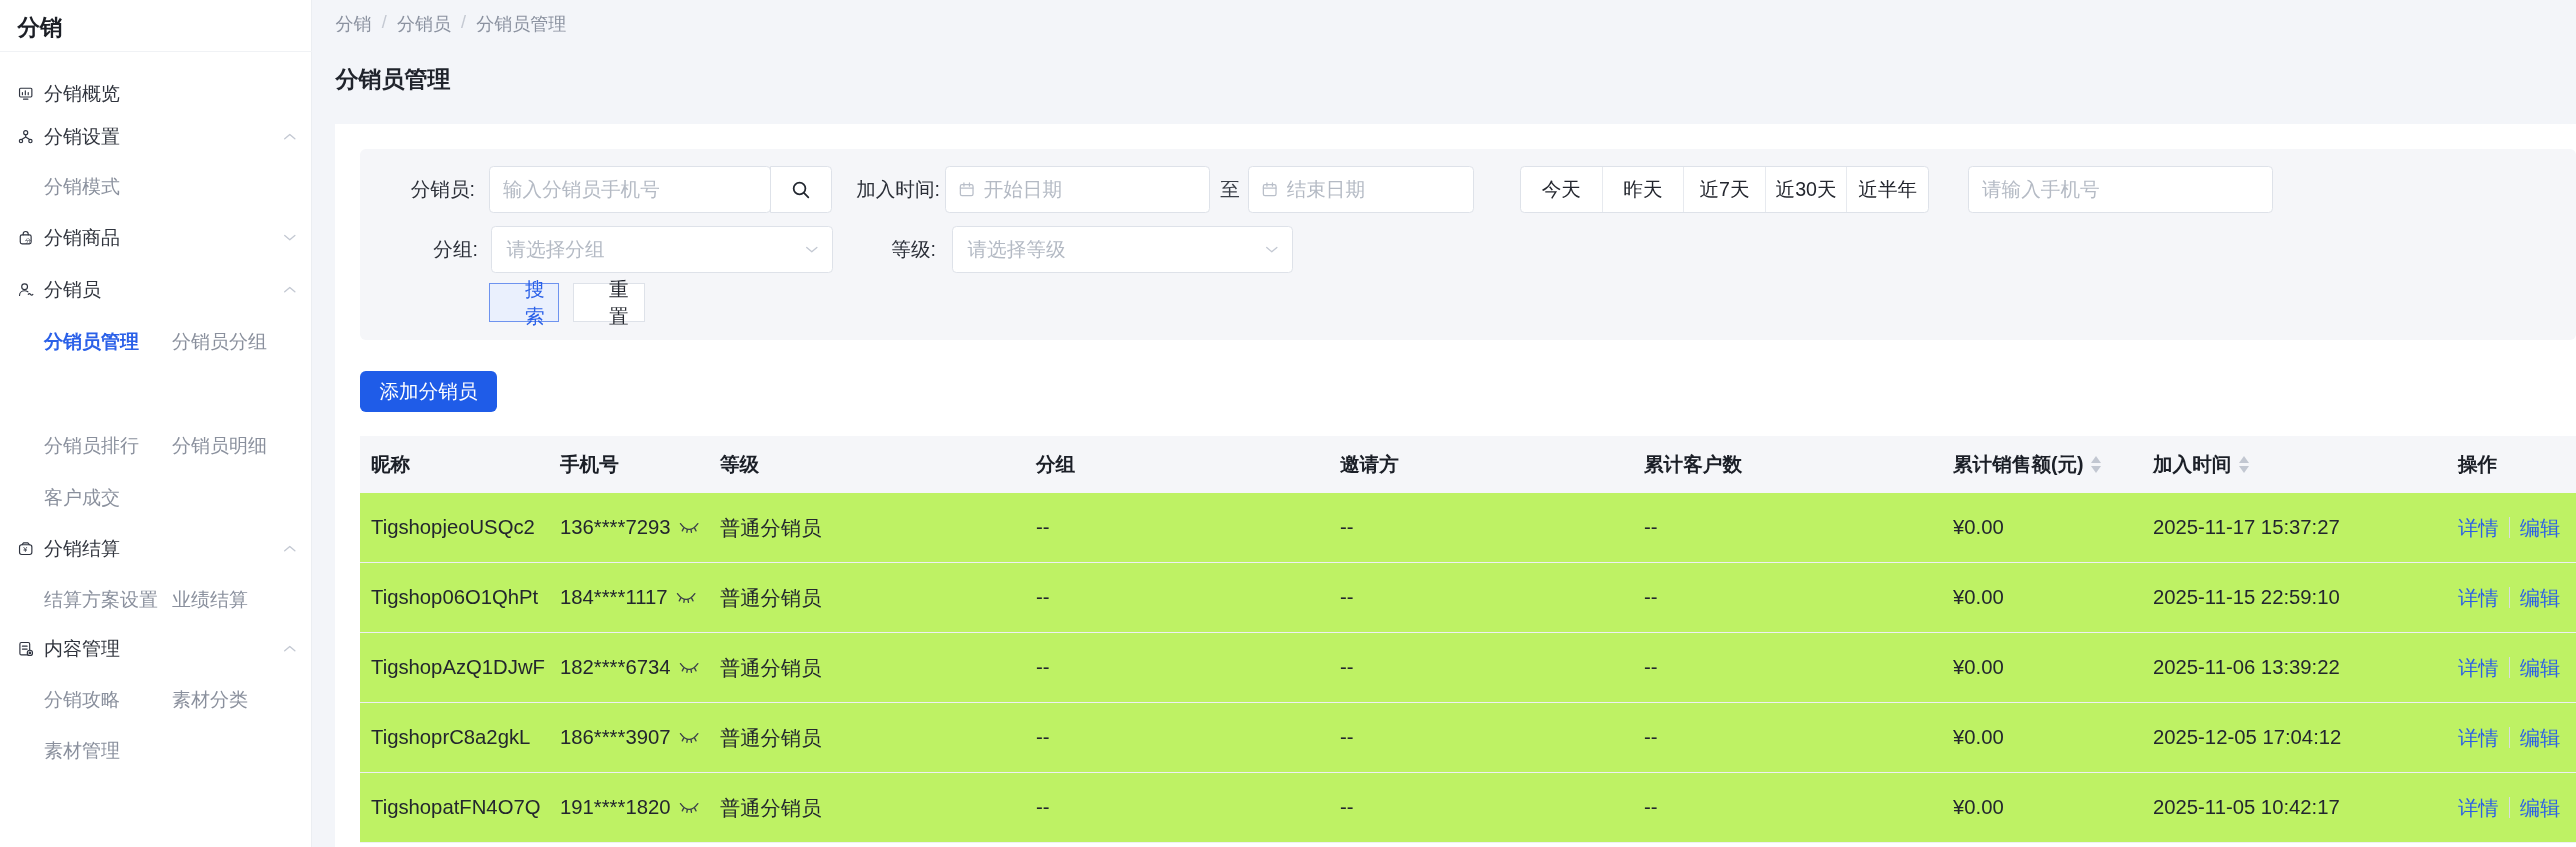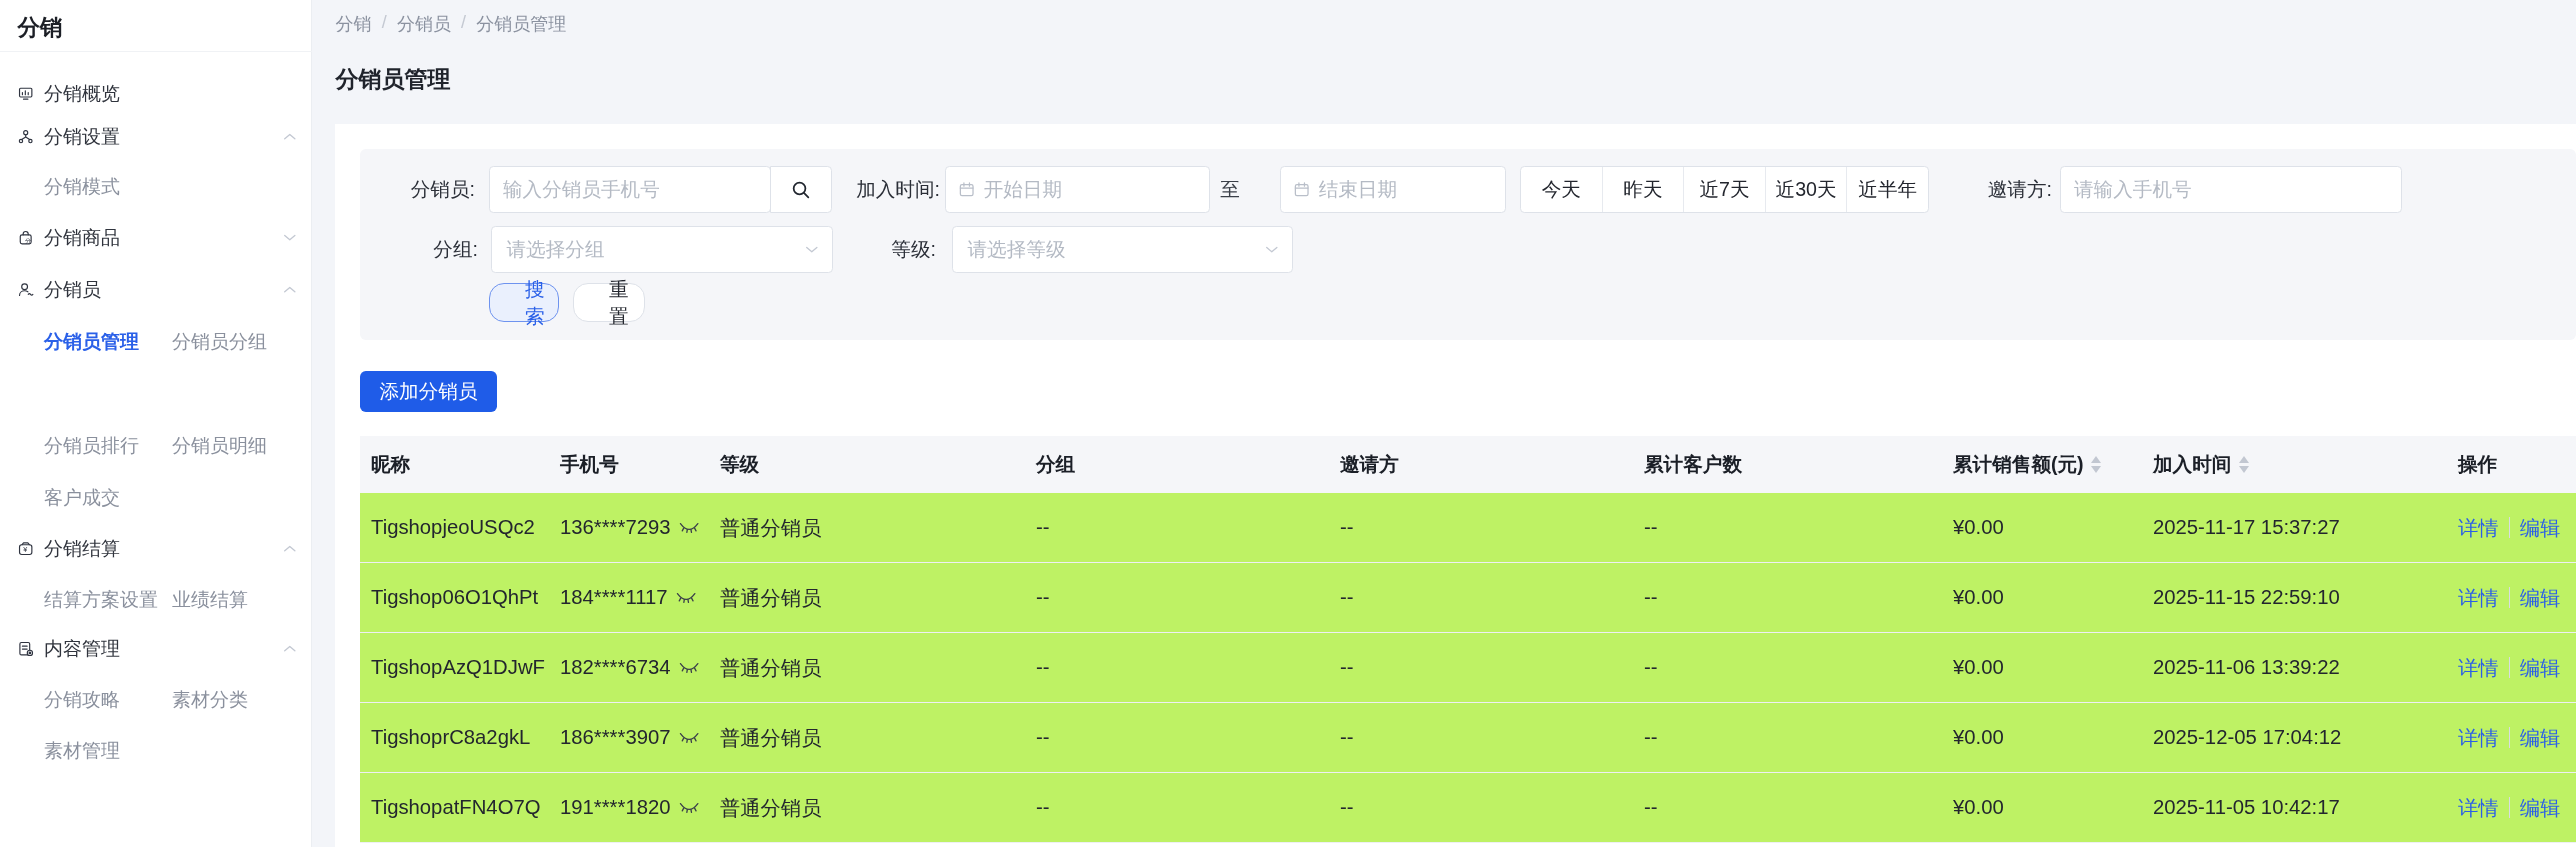--- a/index.html
+++ b/index.html
@@ -38,21 +38,21 @@
   .row1 { top:17.4px; } .row2 { top:77px; }
   .search-box { position:absolute; left:410px; top:17.4px; width:62px; height:47px; background:#fff; border:0.7px solid #dee2e9; border-radius:0 4.4px 4.4px 0; display:flex; align-items:center; justify-content:center; cursor:pointer; }
   .to-sep { position:absolute; left:849px; top:17.4px; width:42px; height:47px; line-height:47px; text-align:center; font-size:19.6px; color:#3a3f48; }
   .date-input { padding-left:11.6px; gap:8.7px; }
   .date-input .ph { font-size:19.6px; color:#b4bac4; white-space:nowrap; }
   .quick-group { position:absolute; left:1160px; top:17.4px; width:409px; height:47px; display:flex; border:0.7px solid #dee2e9; border-radius:4.4px; background:#fff; overflow:hidden; }
   .quick-group .qbtn { flex:1; display:flex; align-items:center; justify-content:center; font-size:19.6px; color:#23262e; border-right:0.7px solid #e7eaef; cursor:pointer; white-space:nowrap; }
   .quick-group .qbtn:last-child { border-right:none; }
   .f-select { position:absolute; height:47px; background:#fff; border:0.7px solid #dee2e9; border-radius:4.4px; display:flex; align-items:center; justify-content:space-between; padding:0 14.5px; cursor:pointer; }
   .f-select .ph { font-size:19.6px; color:#b4bac4; }
-  .btn { position:absolute; top:134px; height:39px; border-radius:15px; font-size:19.6px; display:flex; align-items:center; justify-content:center; cursor:pointer;padding-left:35px; }
+  .btn { position:absolute; top:134px; height:39px; border-radius:0; font-size:19.6px; display:flex; align-items:center; justify-content:center; cursor:pointer;padding-left:35px; }
   .btn-search { left:129px; width:70px; background:#eaf0fd; border:0.7px solid #6e93ef; color:#2a60e8; }
   .btn-reset { left:213px; width:72px; background:#fff; border:0.7px solid #dee2e9; color:#23262e; }
 
   
   .add-btn { position:absolute; left:25px; top:235px; width:137px; height:41px; background:#1f5ce8; color:#fff; font-size:19.6px; border:none; border-radius:5.8px; display:flex; align-items:center; justify-content:center; cursor:pointer;margin-top:12px; }
   .table { position:absolute; left:25px; top:312px; right:0; }
   .t-row { display:grid; grid-template-columns:189px 160px 316px 304px 304px 309px 200px 305px 1fr; align-items:center; }
   .t-head { height:57px; background:#f5f6f9; font-weight:bold; color:#1b1f27; }
   .t-head > div, .t-body > div { padding-left:11px; font-size:19.6px; display:flex; align-items:center; white-space:nowrap;text-align:center; }
   .t-body { height:70px; border-bottom:0.7px solid #eef0f4; color:#23262e; font-size:20.3px; background:#bef264; }
@@ -224,38 +224,38 @@
 
       <div class="f-label row1" style="left:435px;width:145px">加入时间:</div>
       <div class="f-input date-input row1" style="left:585px;width:265px">
         <svg width="17.4" height="17.4" viewBox="0 0 22 22" fill="none" stroke="#b9bfc9" stroke-width="1.6" stroke-linecap="round">
             <rect x="3" y="4.5" width="16" height="14" rx="2"></rect>
             <path d="M3 9h16M7.5 2.5v4M14.5 2.5v4"></path>
           </svg>
         <span class="ph">开始日期</span>
       </div>
       <div class="to-sep">至</div>
-      <div class="f-input date-input row1" style="left:920px;width:226px">
+      <div class="f-input date-input row1" style="left:888px;width:226px">
         <svg width="17.4" height="17.4" viewBox="0 0 22 22" fill="none" stroke="#b9bfc9" stroke-width="1.6" stroke-linecap="round">
             <rect x="3" y="4.5" width="16" height="14" rx="2"></rect>
             <path d="M3 9h16M7.5 2.5v4M14.5 2.5v4"></path>
           </svg>
         <span class="ph">结束日期</span>
       </div>
 
       <div class="quick-group">
         <span class="qbtn">今天</span>
         <span class="qbtn">昨天</span>
         <span class="qbtn">近7天</span>
         <span class="qbtn">近30天</span>
         <span class="qbtn">近半年</span>
       </div>
 
       <div class="f-label row1" style="left:1551px;width:141px">邀请方:</div>
-      <div class="f-input row1" style="left:1700px;width:342px">
+      <div class="f-input row1" style="left:1608px;width:305px">
         <input placeholder="请输入手机号" style="">
       </div>
 
       <div class="f-label row2" style="left:0;width:118px">分组:</div>
       <div class="f-select row2" style="left:131px;width:342px">
         <span class="ph">请选择分组</span>
         <svg class="caret" width="11.6" height="7.3" viewBox="0 0 16 10">
             <polyline points="1,2 8,8 15,2"></polyline>
           </svg>
       </div>

